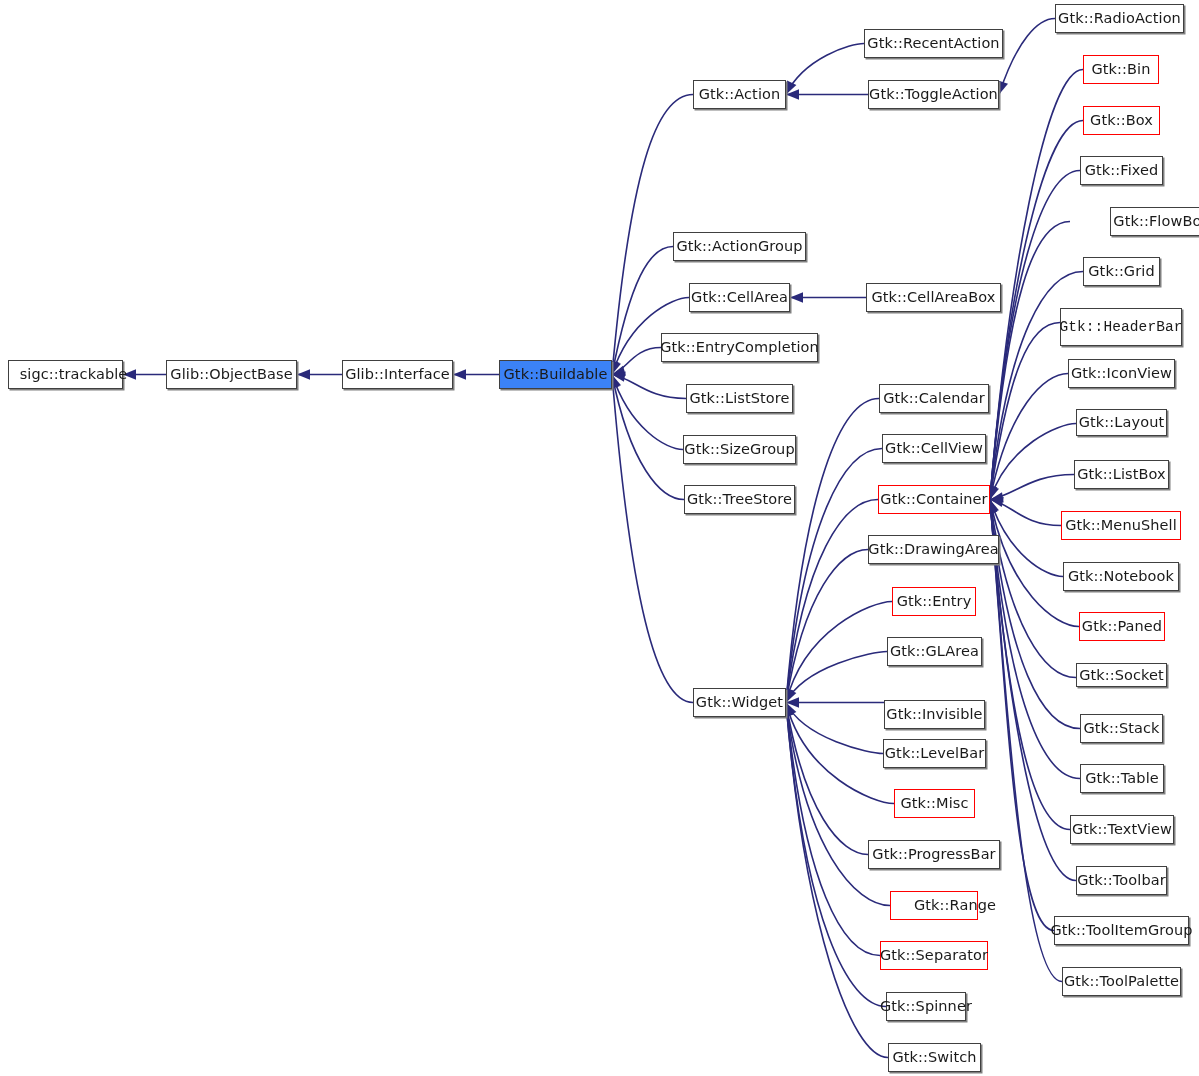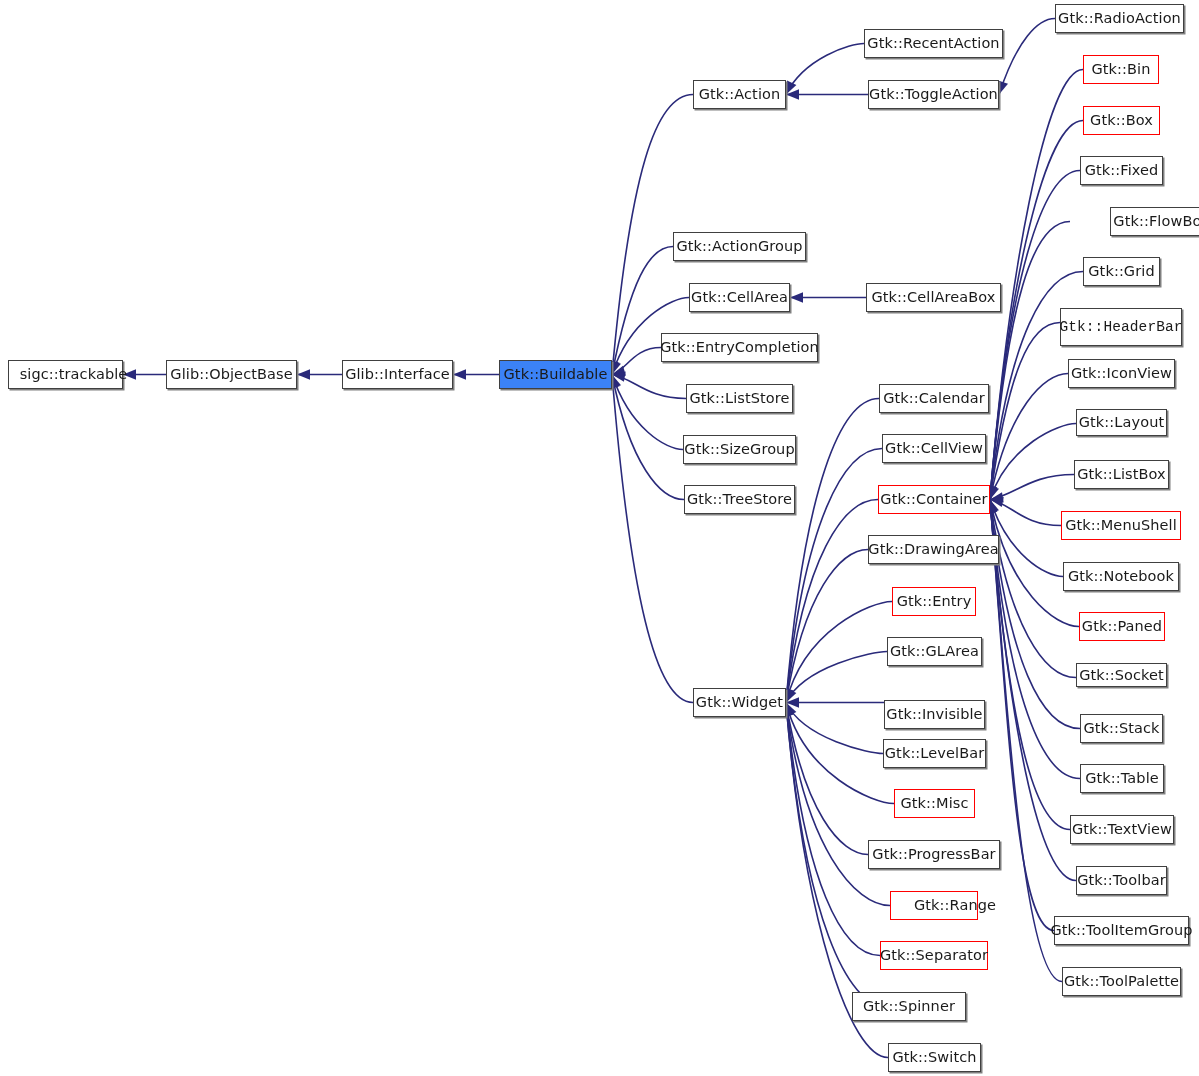--- a/index.html
+++ b/index.html
@@ -236,21 +236,21 @@
       </div>
       <div class="node-box" style="left: 868px; top: 840px; width: 132px; height: 29px;">
         <span class="node-label">Gtk::ProgressBar</span>
       </div>
       <div class="node-box red" style="left: 890px; top: 891px; width: 88px; height: 29px; padding-left: 42px;">
         <span class="node-label">Gtk::Range</span>
       </div>
       <div class="node-box red" style="left: 880px; top: 941px; width: 108px; height: 29px;">
         <span class="node-label">Gtk::Separator</span>
       </div>
-      <div class="node-box" style="left: 852px; top: 992px; width: 114px; height: 29px;">
+      <div class="node-box" style="left: 886px; top: 992px; width: 80px; height: 29px;">
         <span class="node-label">Gtk::Spinner</span>
       </div>
       <div class="node-box" style="left: 888px; top: 1043px; width: 93px; height: 29px;">
         <span class="node-label">Gtk::Switch</span>
       </div>
       <div class="node-box" style="left: 1055px; top: 4px; width: 129px; height: 29px;">
         <span class="node-label">Gtk::RadioAction</span>
       </div>
       <div class="node-box red" style="left: 1083px; top: 55px; width: 76px; height: 29px;">
         <span class="node-label">Gtk::Bin</span>

